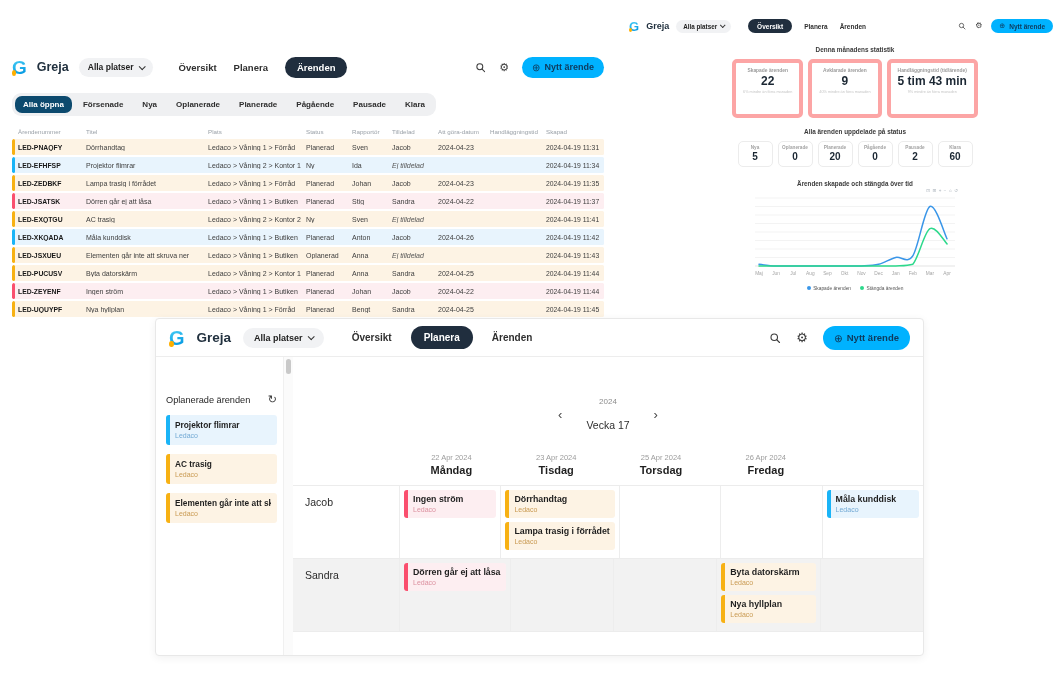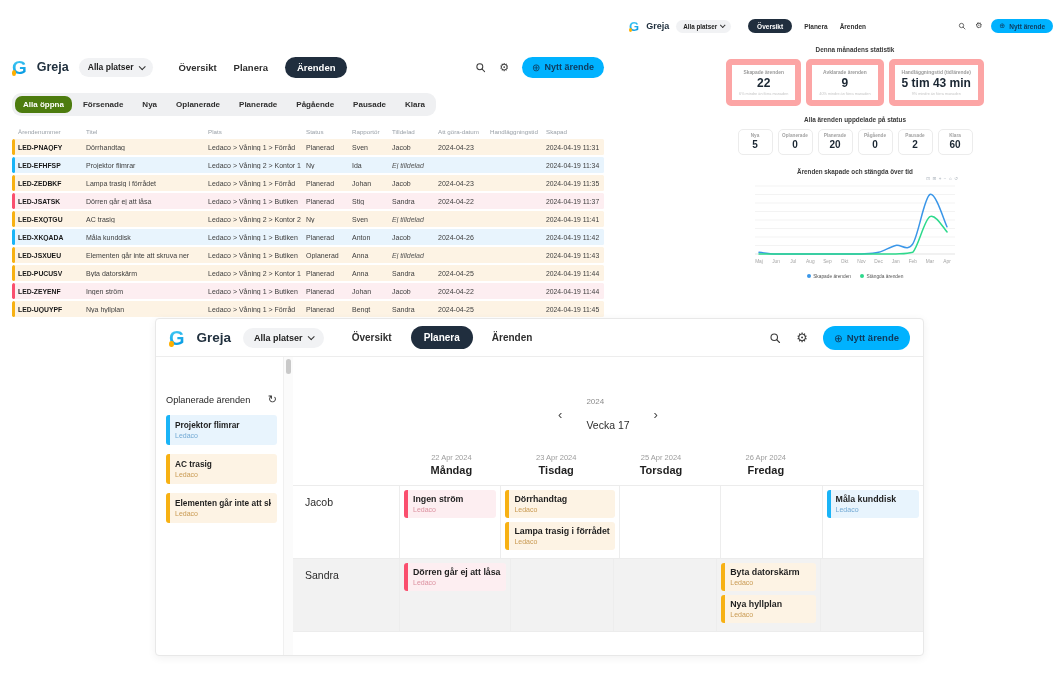--- a/index.html
+++ b/index.html
@@ -34,21 +34,21 @@
   #tickets .navlink{font-size:9.5px}
   #tickets .navlink.active{padding:5px 12px}
   #tickets .hdr-right{gap:13px}
   #tickets .icon-search svg{width:11px;height:11px}
   #tickets .gear{font-size:11px}
   #tickets .btn-new{font-size:9px;padding:5px 10px}
   #tickets .plus{font-size:10px}
   #tickets .filters{margin-top:13px}
   .filters{display:inline-flex;background:#eff0f2;border-radius:9px;padding:3px;gap:3px}
   .ftab{font-size:8px;font-weight:600;color:#2e2e2e;padding:4px 8px;border-radius:7px;background:transparent;border:none;font-family:inherit;cursor:pointer}
-  .ftab.active{background:#4d7c0f;color:#fff}
+  .ftab.active{background:#0c4a6e;color:#fff}
   .table{margin-top:10px}
   .thead,.trow{display:grid;grid-template-columns:6px 68px 122px 98px 46px 40px 46px 52px 56px auto;align-items:center}
   .thead{font-size:6.2px;color:#9aa1a8;padding:2px 0 4px}
   .trow{height:16px;margin-bottom:2px;font-size:7px;color:#3d3d3d;border-radius:1.5px;overflow:hidden;cursor:pointer}
   .trow .bar{width:3px;height:16px;border-radius:2px}
   .cell{white-space:nowrap;overflow:hidden}
   .tid{font-weight:700;color:#171717;font-size:6.8px}
   .created{font-size:6.8px}
   .unset{font-style:italic;color:#555}
 
@@ -62,21 +62,21 @@
   #overview .navlink{font-size:6.5px}
   #overview .navlink.active{padding:3.5px 9px}
   #overview .hdr-right{gap:9px;padding-right:2px}
   #overview .icon-search svg{width:8px;height:8px}
   #overview .gear{font-size:8px}
   #overview .btn-new{font-size:6.5px;padding:3px 8px;border-radius:12px}
   #overview .plus{font-size:7px}
   .b-content{width:260px;margin-left:100px;text-align:center}
   .b-title{font-size:6.4px;font-weight:700;color:#3a3a3a;margin-top:10px}
   .stats{display:flex;justify-content:center;gap:5px;margin-top:6px}
-  .stat-card{border:6px solid #fca5a5;border-radius:5px;padding:5px 7px 4px;background:#fff}
+  .stat-card{border:4px solid #fca5a5;border-radius:5px;padding:5px 7px 20px;background:#fff}
   .stat-label{font-size:4.9px;color:#9b9b9b;font-weight:600}
   .stat-value{font-size:12px;font-weight:700;color:#1b2733;margin-top:1px}
   .stat-sub{font-size:3.8px;color:#c6c6c6;margin-top:1.5px}
   .statuses{display:flex;justify-content:center;gap:5px;margin-top:6px}
   .status-card{border:1px solid #ececec;border-radius:5px;width:33px;padding:3px 0 4px;background:#fff}
   .status-label{font-size:4.7px;color:#a3a3a3;font-weight:600}
   .status-value{font-size:10px;font-weight:700;color:#1b2733;margin-top:1px}
   .chart-card{width:206px;margin:13px auto 0;position:relative;text-align:center}
   .chart-title{font-size:6.3px;font-weight:700;color:#3a3a3a}
   .modebar{position:absolute;right:0;top:9px;display:flex;gap:2.5px;color:#adb5bd;font-size:4.5px}
@@ -105,21 +105,21 @@
   .refresh{font-size:11px;color:#333;cursor:pointer}
   .sb-card{position:relative;margin-top:9px;border-radius:3px;padding:5px 6px 6px 9px;cursor:pointer}
   .sb-card .bar,.chip .bar{position:absolute;left:0;top:0;bottom:0;width:4px;border-radius:3px 0 0 3px}
   .sb-card-title{font-size:8.3px;font-weight:700;color:#1f1f1f;white-space:nowrap;overflow:hidden;text-align:left}
   .sb-card-sub{font-size:7px;margin-top:2px;text-align:left}
   .scrollC{width:9px;background:#fbfbfb;border-left:1px solid #f0f0f0;position:relative;flex:none}
   .thumb{position:absolute;top:2px;left:2px;width:5px;height:15px;background:#c9c9c9;border-radius:3px}
   .mainC{flex:1;display:flex;flex-direction:column;min-width:0}
   .weeknav{display:flex;align-items:center;justify-content:center;gap:24px;margin-top:40px}
   .chev{font-size:13px;color:#4a4a4a;line-height:1;cursor:pointer}
-  .week-center{cursor:pointer}
+  .week-center{text-align:center;cursor:pointer}
   .week-year{font-size:8px;color:#8d8d8d}
   .week-label{font-size:10.5px;color:#2e2e2e;margin-top:13px}
   .gridC{margin-top:22px}
   .dayhead,.prow{display:grid;grid-template-columns:106px repeat(5,1fr)}
   .dh{text-align:center;padding-bottom:9px}
   .dh-date{font-size:7.5px;color:#9c9c9c}
   .dh-name{font-size:11px;font-weight:700;color:#1f1f1f;margin-top:2px}
   .prow{border-top:1px solid #ececec}
   .prow.alt{background:#f2f2f2}
   .prow:last-child{border-bottom:1px solid #ececec}

